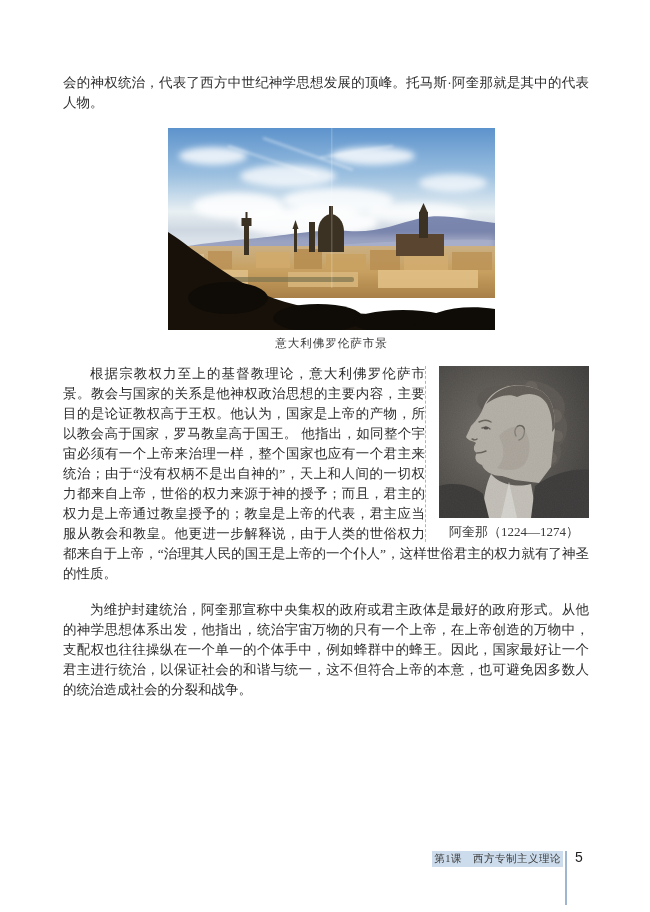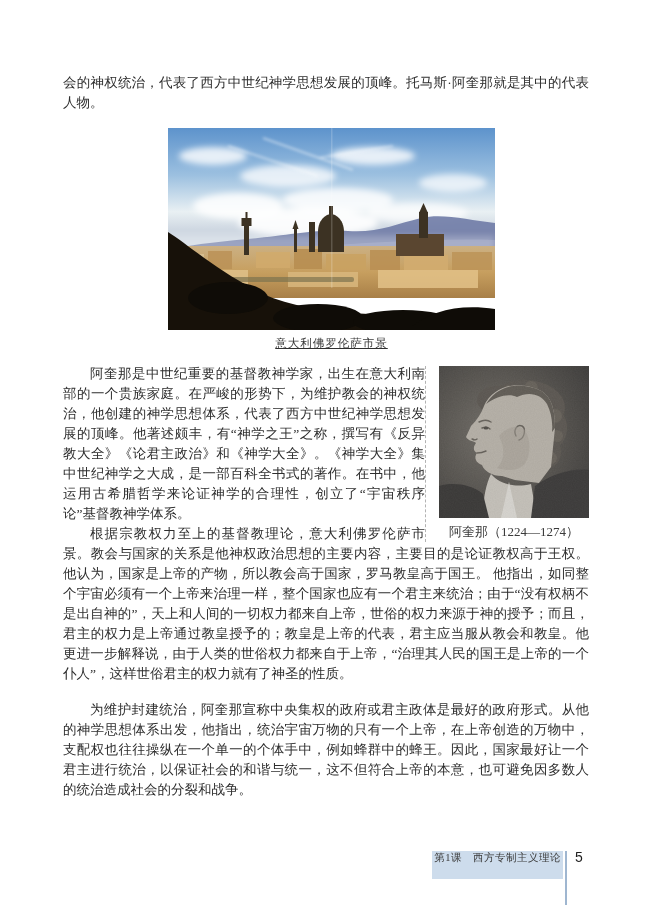--- a/index.html
+++ b/index.html
@@ -15,21 +15,21 @@
 
   
   .intro {
     position:absolute; left:63px; top:73px; width:526px;
     font-size:13.5px; line-height:20px;
     text-align:justify; text-justify:inter-ideograph;
     word-break:break-all;
   }
 
   
-  .photo-figure { position:absolute; left:168px; top:128px; width:327px;text-decoration:underline; }
+  .photo-figure { position:absolute; left:168px; top:128px; width:327px; }
   .photo-figure svg { display:block; }
   .photo-caption {
     margin-top:6px; text-align:center;
     font-size:11.5px; color:#3a3a3a; letter-spacing:1px;
   }
 
   
   .body-text {
     position:absolute; left:63px; top:364px; width:526px;
     font-size:13.5px; line-height:20px;
@@ -49,23 +49,23 @@
     text-align:center;
   }
   .portrait-box svg { display:block; }
   .portrait-caption {
     margin-top:4px; font-size:13px; color:#3a3a3a;
     text-indent:0; text-align:center; white-space:nowrap;
   }
 
   
   .footer-bar {
-    position:absolute; left:432px; top:851px; width:131px; height:28px;
+    position:absolute; left:432px; top:851px; width:131px; height:16px;
     background:#cddcec;
-    display:flex; align-items:flex-start; justify-content:center;
+    display:flex; align-items:center; justify-content:center;
     font-size:10.5px; color:#3c3c3c; letter-spacing:0.5px;
   }
   .footer-rule {
     position:absolute; left:565px; top:851px; width:2px; height:54px;
     background:#9fb6d0;
   }
   .page-number {
     position:absolute; left:575px; top:849px; width:22px;
     font-size:14px; color:#1e1e1e; text-align:left;
     font-family:"Liberation Sans","DejaVu Sans",sans-serif;
@@ -227,21 +227,20 @@
         <path d="M70,116 L78,152 L62,152 Z" fill="#efece5"></path>
 
         <path d="M0,152 L0,120 C14,116 32,118 44,128 L50,152 Z" fill="#211f1d"></path>
         <path d="M150,152 L150,104 C134,102 112,108 96,120 L92,152 Z" fill="#232120"></path>
 
         <rect x="0" y="0" width="150" height="152" filter="url(#grain)" opacity="0.28" fill="#777"></rect>
       </svg>
       <div class="portrait-caption">阿奎那（1224—1274）</div>
     </aside>
 
-    <p>阿奎那是中世纪重要的基督教神学家，出生在意大利南部的一个贵族家庭。在严峻的形势下，为维护教会的神权统治，他创建的神学思想体系，代表了西方中世纪神学思想发展的顶峰。他著述颇丰，有“神学之王”之称，撰写有《反异教大全》《论君主政治》和《神学大全》。《神学大全》集中世纪神学之大成，是一部百科全书式的著作。在书中，他运用古希腊哲学来论证神学的合理性，创立了“宇宙秩序论”基督教神学体系。</p>
     <p>根据宗教权力至上的基督教理论，意大利佛罗伦萨市景。教会与国家的关系是他神权政治思想的主要内容，主要目的是论证教权高于王权。他认为，国家是上帝的产物，所以教会高于国家，罗马教皇高于国王。 他指出，如同整个宇宙必须有一个上帝来治理一样，整个国家也应有一个君主来统治；由于“没有权柄不是出自神的”，天上和人间的一切权力都来自上帝，世俗的权力来源于神的授予；而且，君主的权力是上帝通过教皇授予的；教皇是上帝的代表，君主应当服从教会和教皇。他更进一步解释说，由于人类的世俗权力都来自于上帝，“治理其人民的国王是上帝的一个仆人”，这样世俗君主的权力就有了神圣的性质。</p>
     <p class="spaced">为维护封建统治，阿奎那宣称中央集权的政府或君主政体是最好的政府形式。从他的神学思想体系出发，他指出，统治宇宙万物的只有一个上帝，在上帝创造的万物中，支配权也往往操纵在一个单一的个体手中，例如蜂群中的蜂王。因此，国家最好让一个君主进行统治，以保证社会的和谐与统一，这不但符合上帝的本意，也可避免因多数人的统治造成社会的分裂和战争。</p>
   </div>
 
   <div class="footer-bar">
     <span>第1课　西方专制主义理论</span>
   </div>
   <div class="footer-rule"></div>
   <div class="page-number">5</div>
 

